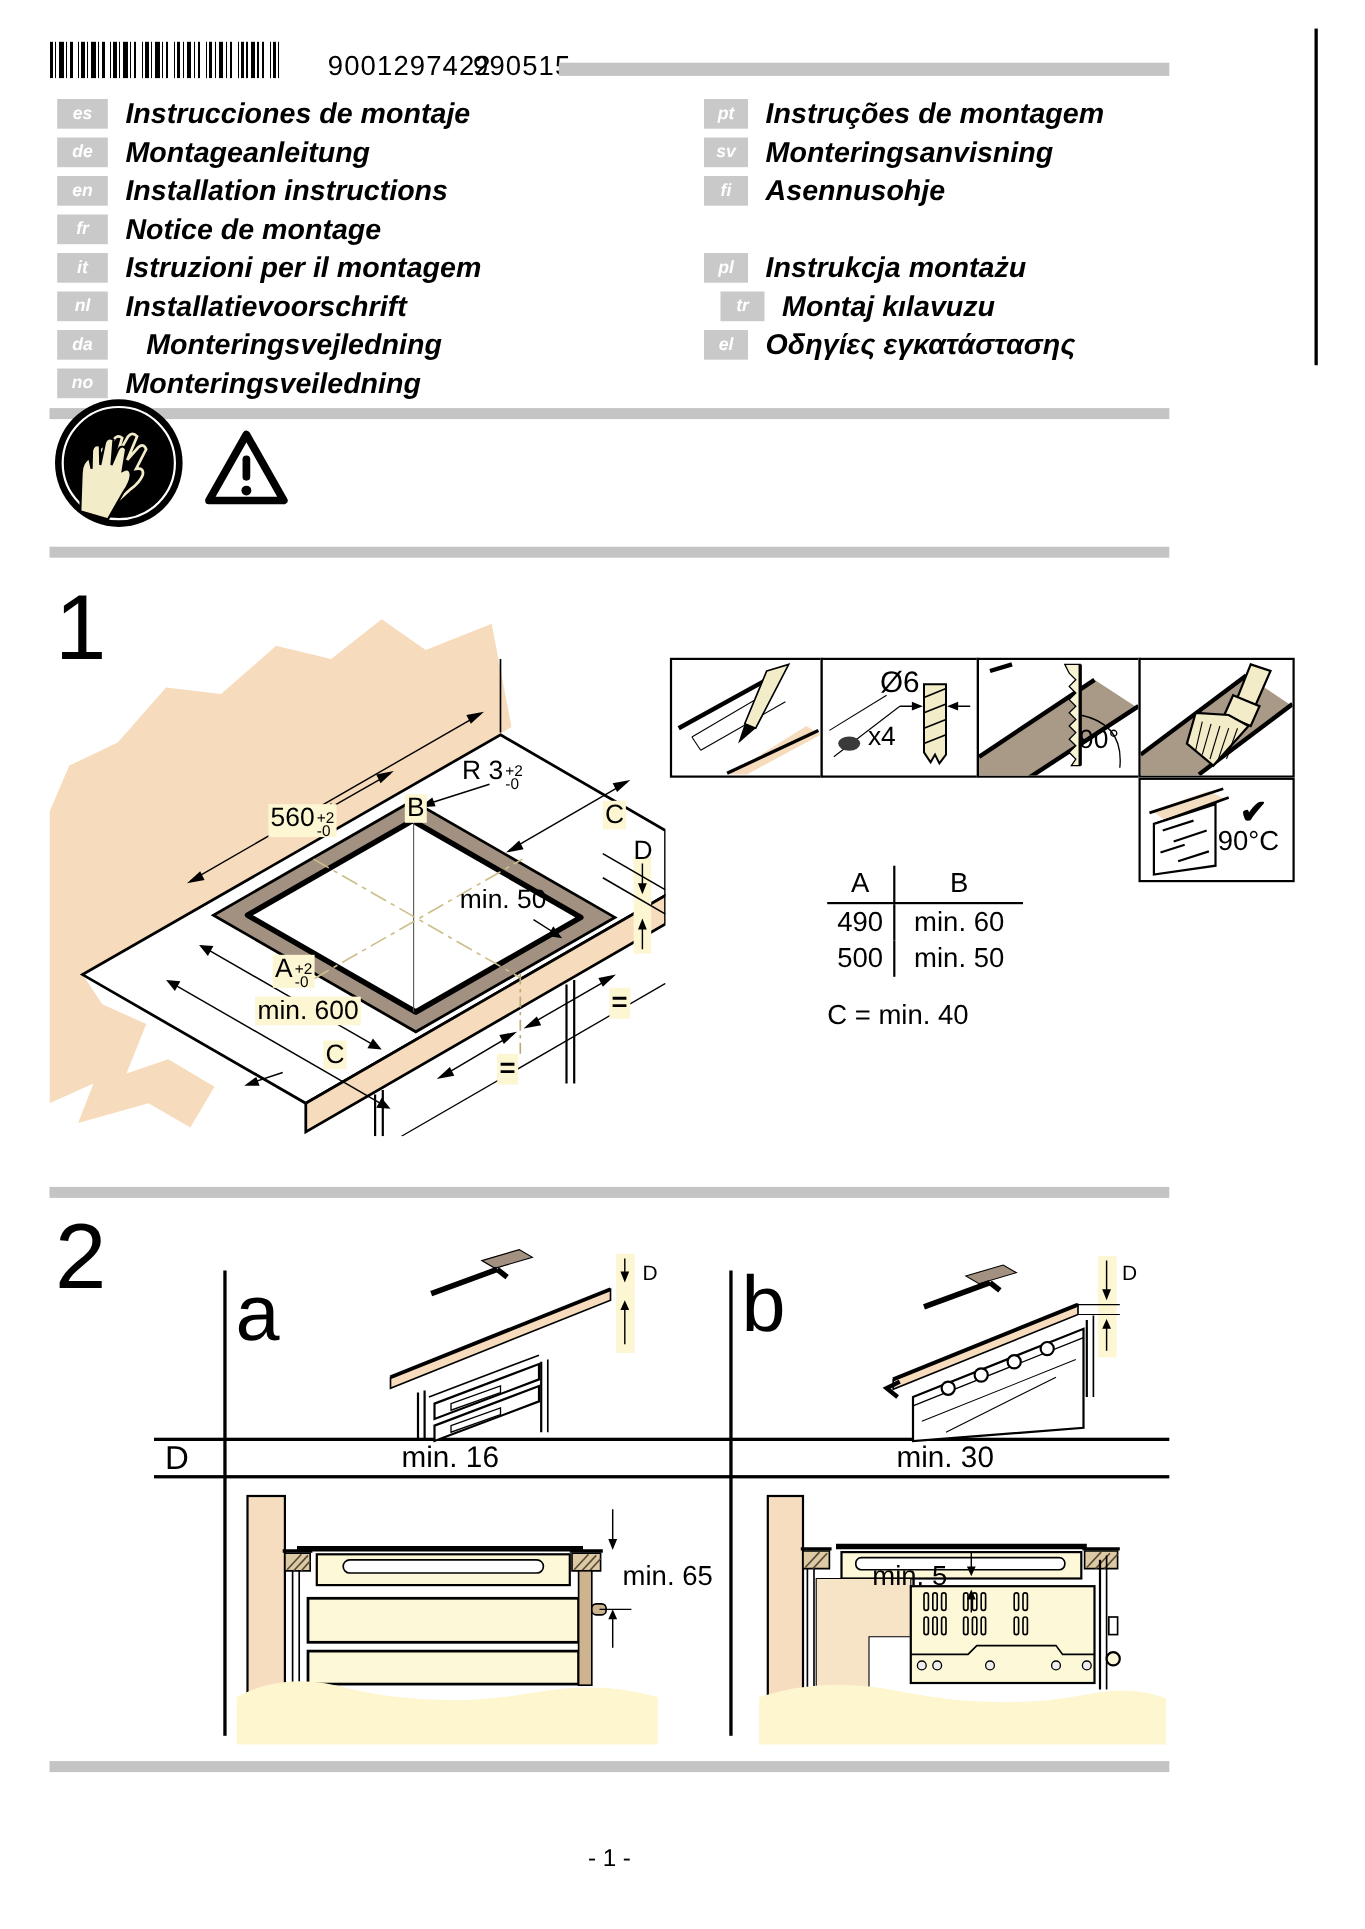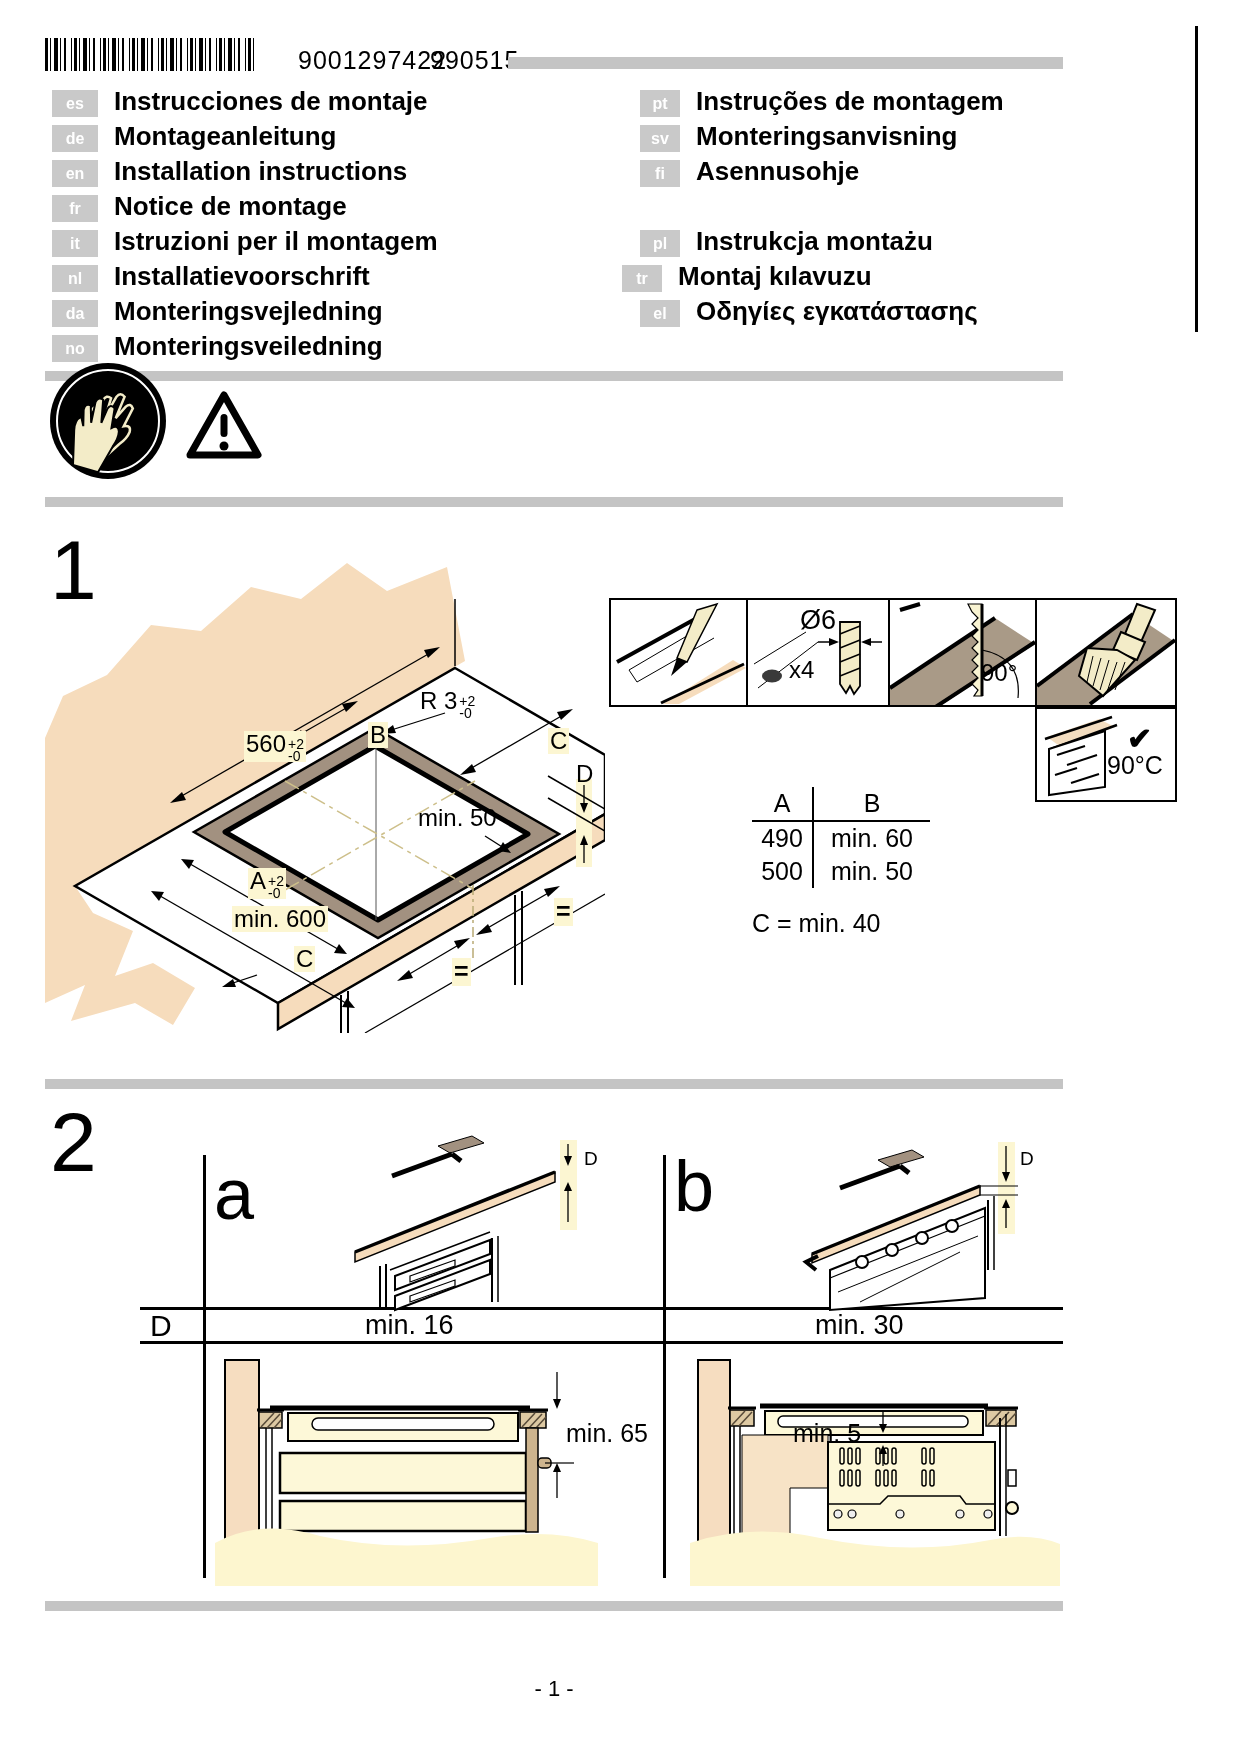--- a/index.html
+++ b/index.html
@@ -5,21 +5,21 @@
 * { margin:0; padding:0; box-sizing:border-box; }
 html,body { background:#fff; }
 .page { position:relative; width:1241px; height:1754px; background:#fff;
   font-family:"Liberation Sans", sans-serif; color:#000; overflow:hidden; }
 .abs { position:absolute; }
 .bar { position:absolute; background:#c4c4c4; height:10px; width:1018px; left:45px; }
 .barcode { position:absolute; left:45px; top:38px; width:210px; height:33px;
   background:repeating-linear-gradient(90deg,#000 0 3px,#fff 3px 5px,#000 5px 6px,#fff 6px 9px,#000 9px 13px,#fff 13px 15px,#000 15px 16px,#fff 16px 19px,#000 19px 21px,#fff 21px 26px,#000 26px 27px,#fff 27px 29px); }
 .bc-num { position:absolute; top:46px; font-size:25px; letter-spacing:1px; }
 .vrule { position:absolute; background:#000; }
-.lang-row { position:absolute; display:flex; align-items:flex-end; height:27px; }
+.lang-row { position:absolute; display:flex; align-items:center; height:27px;font-style:italic; }
 .badge { display:inline-flex; width:46px; height:27px; background:#c9c9c9; color:#fff;
   font-weight:bold;<!-- badge --> font-size:22px; align-items:center; justify-content:center; flex:none; }
 .badge.r { width:40px; }
 .lang-t { font-weight:bold; font-size:26px; margin-left:16px; white-space:nowrap; }
 .stepnum { position:absolute; font-size:84px; line-height:1; }
 .dim { position:absolute; font-size:24px; white-space:nowrap; line-height:1.1; }
 .hl { background:#fcf6d2; padding:0 2px;margin-left:44px; }
 .tol { display:inline-flex; flex-direction:column; font-size:14px; line-height:12px; margin-left:2px; vertical-align:3px; }
 .tol i { font-style:normal; }
 .eq { font-weight:bold; font-size:25px; }
@@ -65,21 +65,21 @@
       <span class="lang-t">Notice de montage</span>
     </div>
   <div class="lang-row" style="left:52px; top:230px;">
       <span class="badge">it</span>
       <span class="lang-t">Istruzioni per il montagem</span>
     </div>
   <div class="lang-row" style="left:52px; top:265px;">
       <span class="badge">nl</span>
       <span class="lang-t">Installatievoorschrift</span>
     </div>
-  <div class="lang-row" style="left:52px; top:300px;">
+  <div class="lang-row" style="left:52px; top:300px;gap:19px;">
       <span class="badge">da</span>
       <span class="lang-t">Monteringsvejledning</span>
     </div>
   <div class="lang-row" style="left:52px; top:335px;">
       <span class="badge">no</span>
       <span class="lang-t">Monteringsveiledning</span>
     </div>
 
   <div class="lang-row" style="left:640px; top:90px;">
       <span class="badge r">pt</span>
@@ -90,21 +90,21 @@
       <span class="lang-t">Monteringsanvisning</span>
     </div>
   <div class="lang-row" style="left:640px; top:160px;">
       <span class="badge r">fi</span>
       <span class="lang-t">Asennusohje</span>
     </div>
   <div class="lang-row" style="left:640px; top:230px;">
       <span class="badge r">pl</span>
       <span class="lang-t">Instrukcja montażu</span>
     </div>
-  <div class="lang-row" style="left:603px; top:265px;padding-left:19px;">
+  <div class="lang-row" style="left:636px; top:265px;padding-left:19px;">
       <span class="badge r">tr</span>
       <span class="lang-t">Montaj kılavuzu</span>
     </div>
   <div class="lang-row" style="left:640px; top:300px;">
       <span class="badge r">el</span>
       <span class="lang-t">Οδηγίες εγκατάστασης</span>
     </div>
 
   <div class="bar" style="top:371px;"></div>
 

